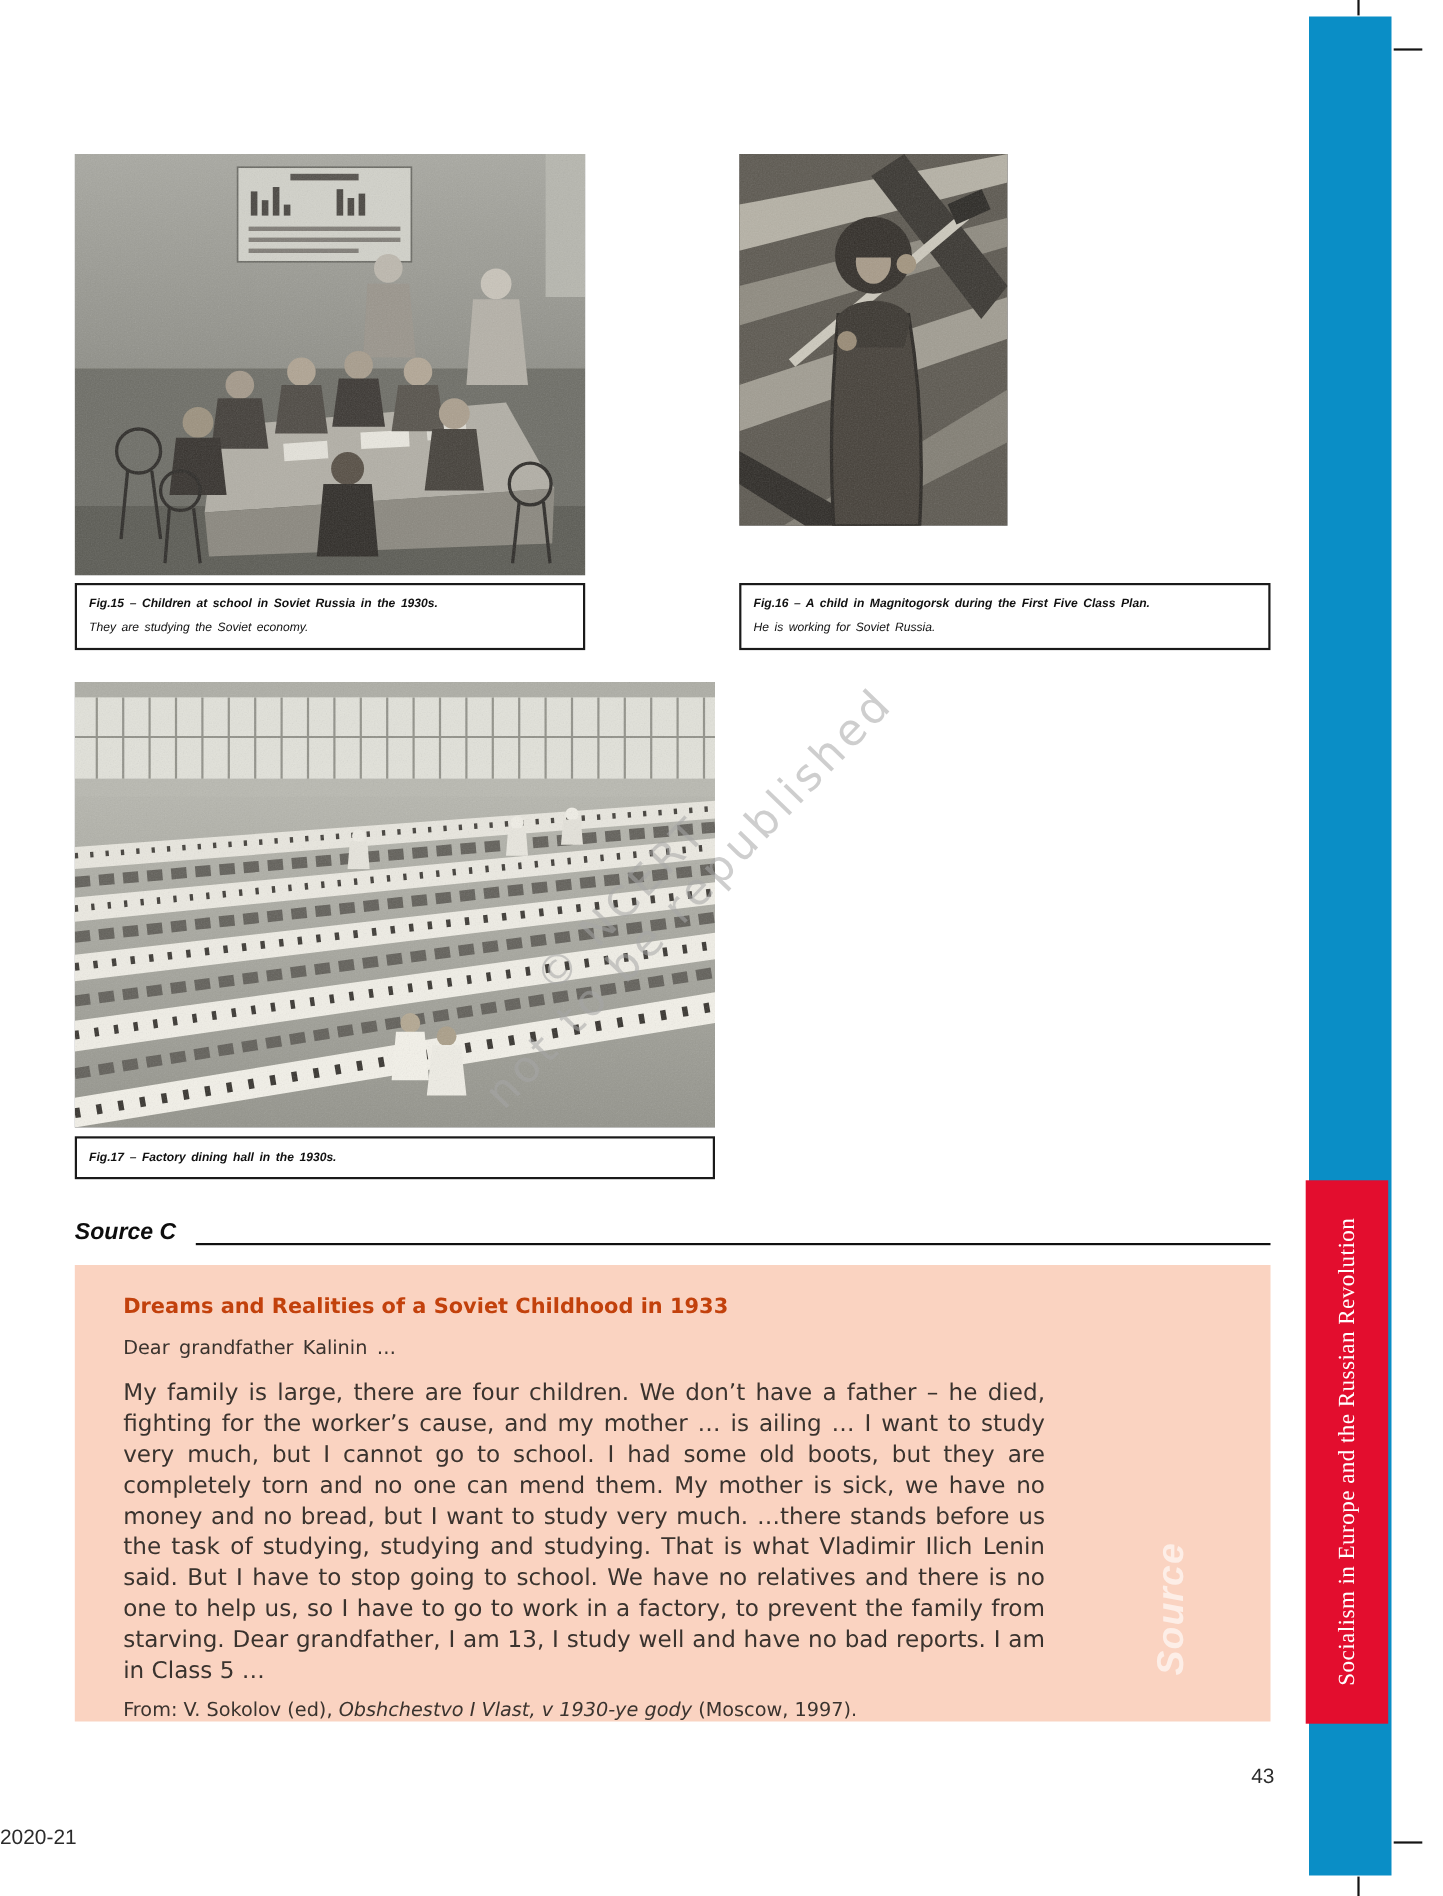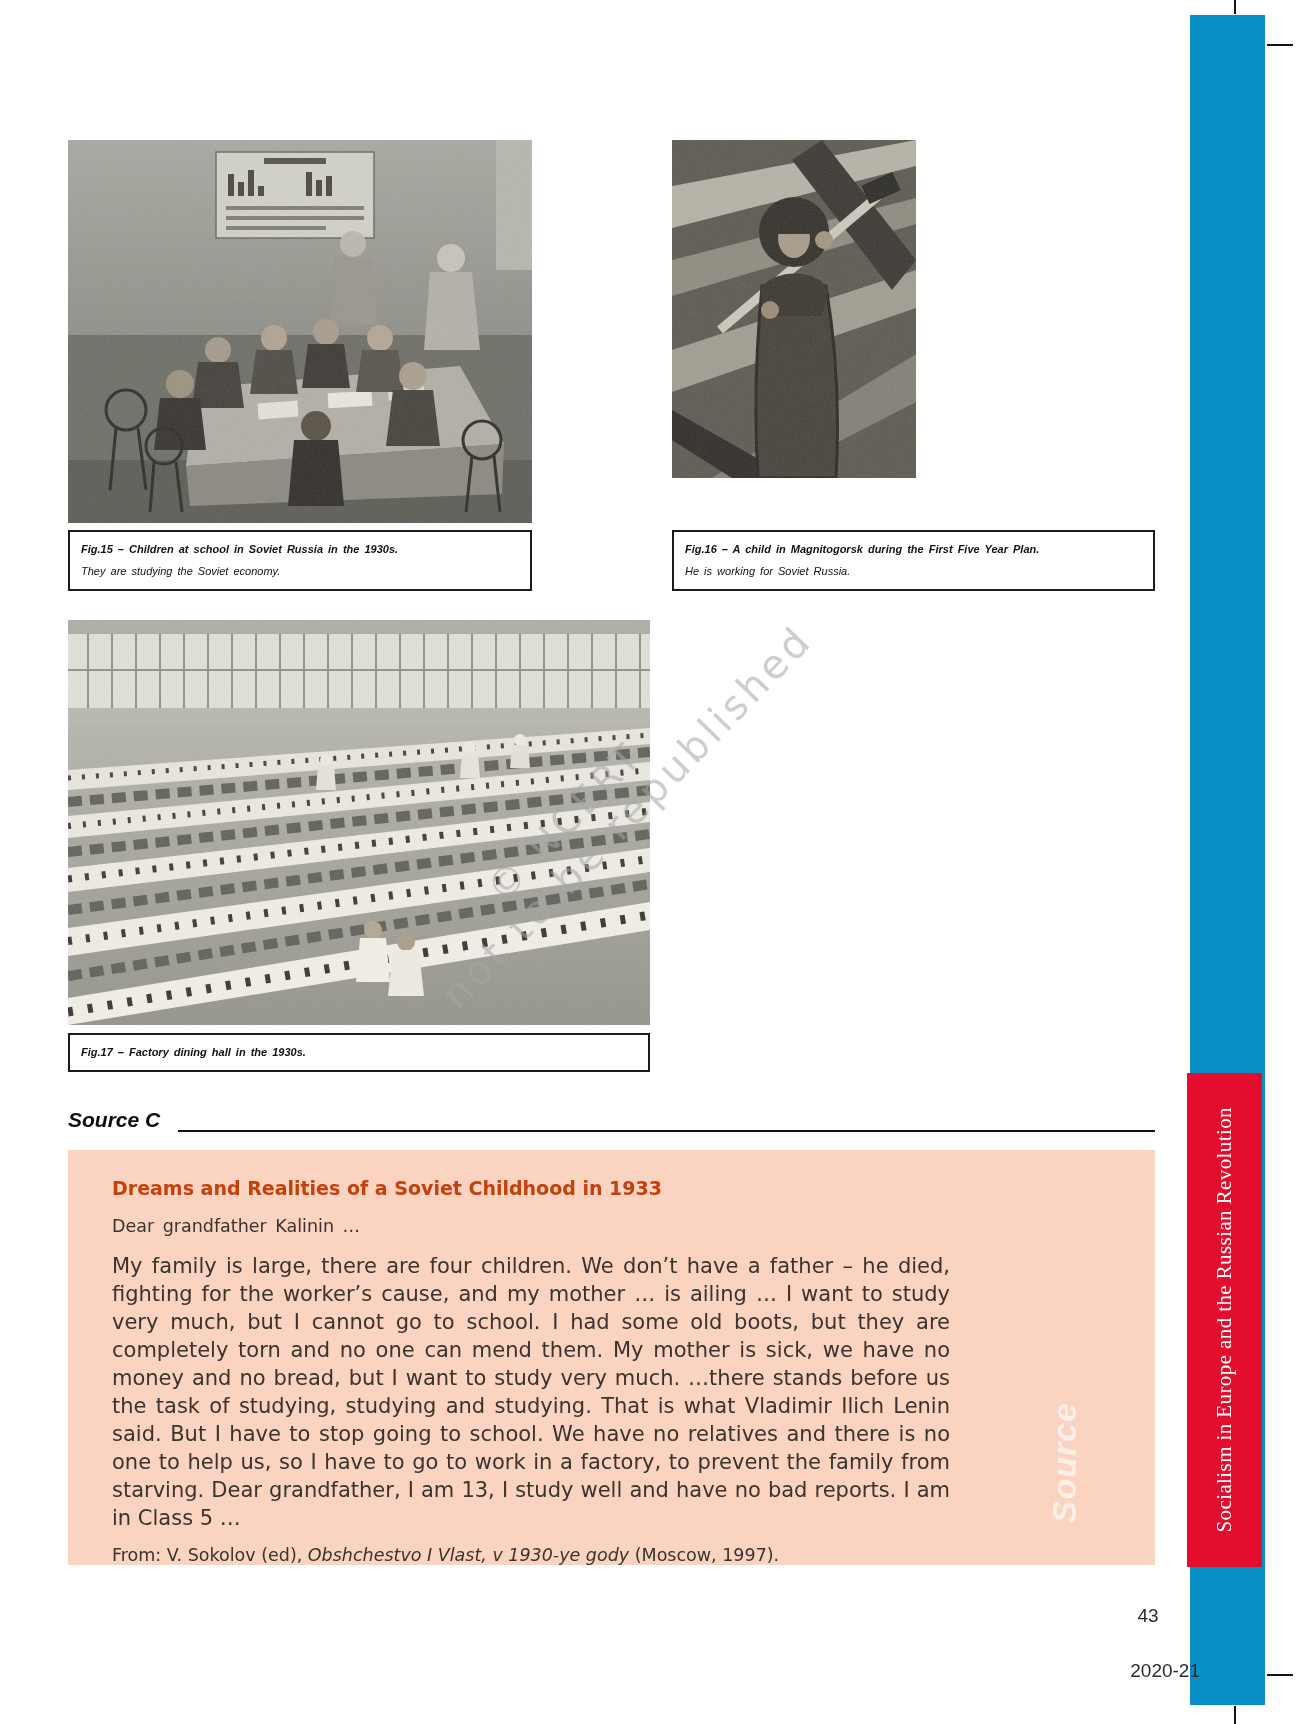--- a/index.html
+++ b/index.html
@@ -43,21 +43,21 @@
   .bluebar{position:absolute;background:#0a8ec6;}
   .redblock{position:absolute;background:#e30d2e;display:flex;align-items:center;justify-content:center;}
   .redblock span{writing-mode:vertical-rl;transform:rotate(180deg);
         font-family:"Liberation Serif",serif;font-size:21px;color:#ffffff;letter-spacing:0.4px;}
 
   
   .cropmark{position:absolute;background:#141414;}
 
   
   .pagenum{position:absolute;font-size:19px;color:#2b2b2b;}
-  .footer{position:absolute;left:0;width:1200px;text-align:right;font-size:19px;color:#2b2b2b;}
+  .footer{position:absolute;left:0;width:1200px;text-align:left;font-size:19px;color:#2b2b2b;}
 
   
   .wm{position:absolute;transform:rotate(-46deg);transform-origin:0 0;
       font-size:40px;letter-spacing:4px;color:rgba(165,165,165,0.55);
       font-family:"DejaVu Sans",sans-serif;white-space:nowrap;z-index:5;}
 </style>
 </head>
 <body>
 
 <div id="page">
@@ -258,21 +258,21 @@
       <rect width="582" height="405" filter="url(#n17)" opacity="0.5"></rect>
     </svg>
   </div>
 
   <div class="capbox f15" style="left:68px;top:530px;width:464px;box-sizing:border-box;">
     <span class="cap-b">Fig.15 – Children at school in Soviet Russia in the 1930s.</span>
     <span class="cap-i">They are studying the Soviet economy.</span>
   </div>
 
   <div class="capbox f16" style="left:672px;top:530px;width:483px;box-sizing:border-box;">
-    <span class="cap-b">Fig.16 – A child in Magnitogorsk during the First Five Year Plan.</span>
+    <span class="cap-b">Fig.16 – A child in Magnitogorsk during the First Five Class Plan.</span>
     <span class="cap-i">He is working for Soviet Russia.</span>
   </div>
 
   <div class="capbox f17" style="left:68px;top:1033px;width:582px;box-sizing:border-box;">
     <span class="cap-b">Fig.17 – Factory dining hall in the 1930s.</span>
 
   </div>
 
   <div class="srcc-label" style="left:68px;top:1108px;">Source C</div>
   <div class="srcc-rule" style="left:178px;top:1130px;width:977px;height:2px;"></div>

